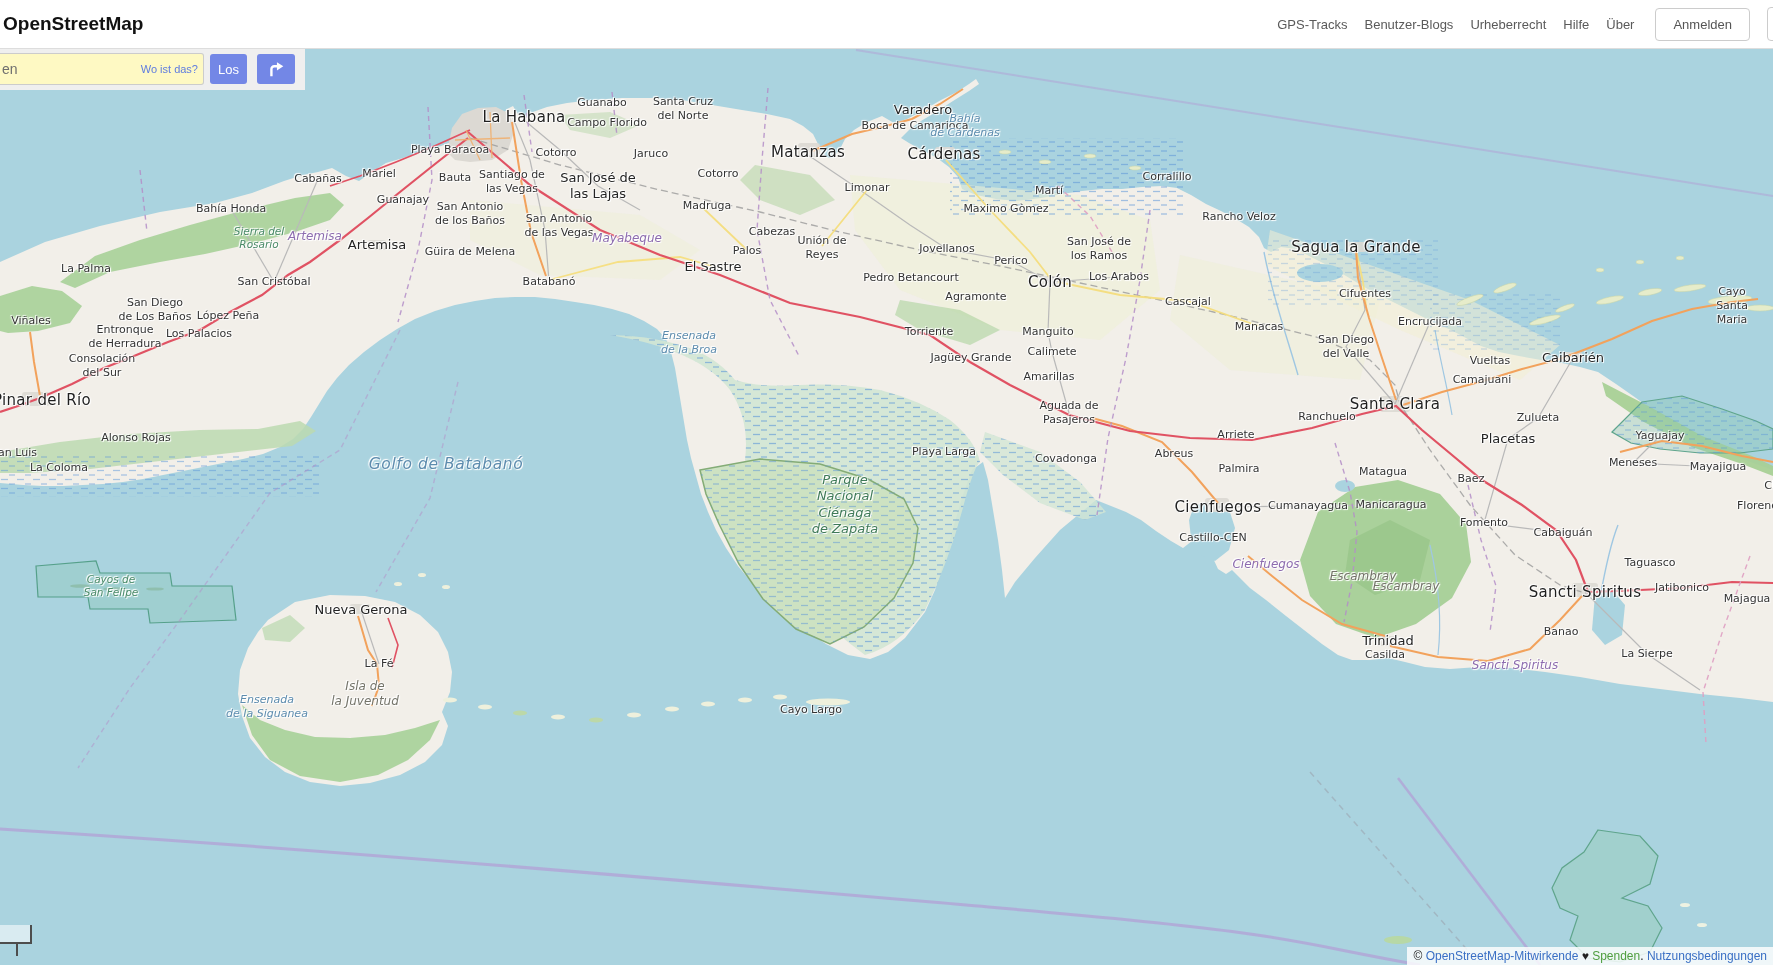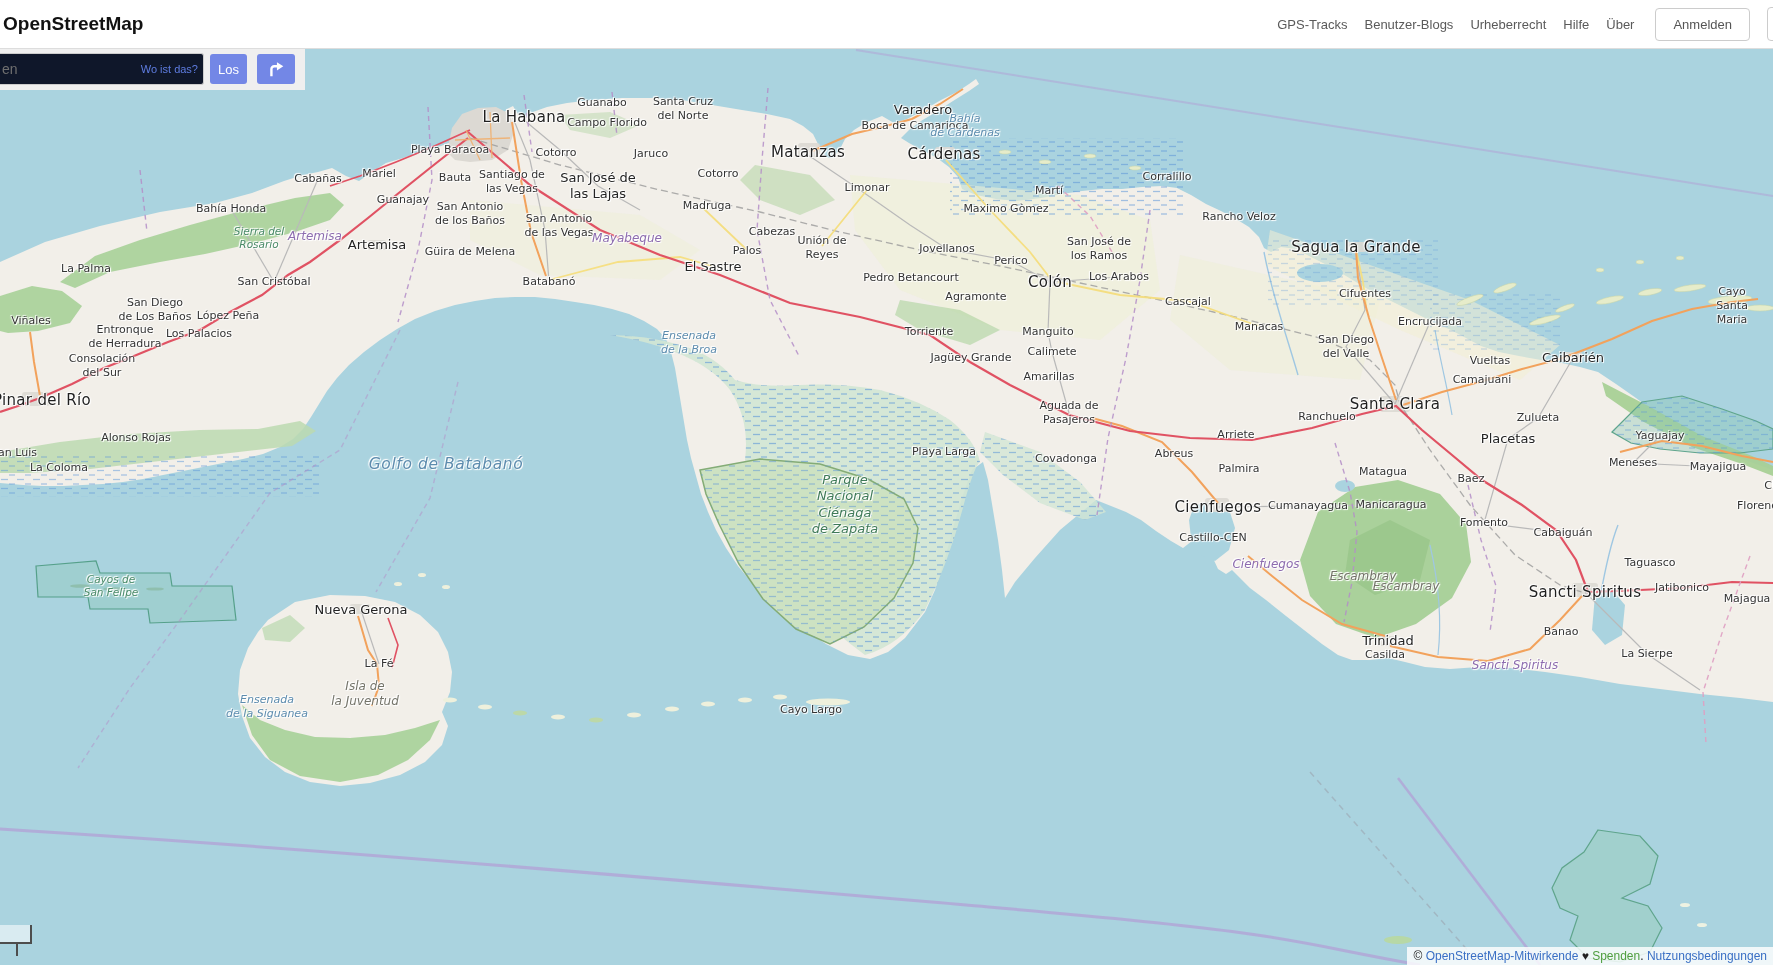--- a/index.html
+++ b/index.html
@@ -33,21 +33,21 @@
   .seg.green{color:#72a857;}
   .seg.caret{padding:0 8px;color:#bbb;font-size:9px;}
   #header-right{margin-left:auto;display:flex;align-items:center;gap:17px;font-size:13px;color:#5a5a5a;}
   #header-right .navlink{cursor:pointer;white-space:nowrap;}
   #login-btn{border:1px solid #ccc;border-radius:4px;padding:8px 17px;color:#555;background:#fff;
              font-size:13px;cursor:pointer;margin-left:4px;}
   #cutoff-btn{border:1px solid #ccc;border-radius:4px 0 0 4px;width:26px;height:34px;background:#fff;margin-right:-20px;}
   
   #search-panel{position:absolute;top:48px;left:0;width:305px;height:42px;background:#efefef;z-index:9;
                 display:flex;align-items:center;}
-  #search-box{position:relative;width:203px;height:30px;background:#0f172a;border:1px solid #ccc;border-left:none;
+  #search-box{position:relative;width:203px;height:30px;background:#fef9c3;border:1px solid #ccc;border-left:none;
               border-radius:0 3px 3px 0;display:flex;align-items:center;}
   #search-box input{border:none;outline:none;width:120px;font-size:14px;color:#6f6f6f;padding:0 0 0 2px;background:transparent;}
   #where-link{position:absolute;right:5px;font-size:11px;color:#5e7ce0;cursor:pointer;white-space:nowrap;}
   #go-btn{margin-left:6px;width:37px;height:30px;background:#7387e6;border:none;border-radius:3px;
           color:#fff;font-size:13px;cursor:pointer;}
   #dir-btn{margin-left:10px;width:38px;height:30px;background:#7387e6;border:none;border-radius:3px;
            display:flex;align-items:center;justify-content:center;cursor:pointer;}
   
   #scale-ctl{position:absolute;left:0;top:925px;z-index:5;}
   #scale-km{width:30px;height:17px;background:rgba(255,255,255,.55);border-bottom:2px solid #4d4d4d;border-right:2px solid #4d4d4d;}

